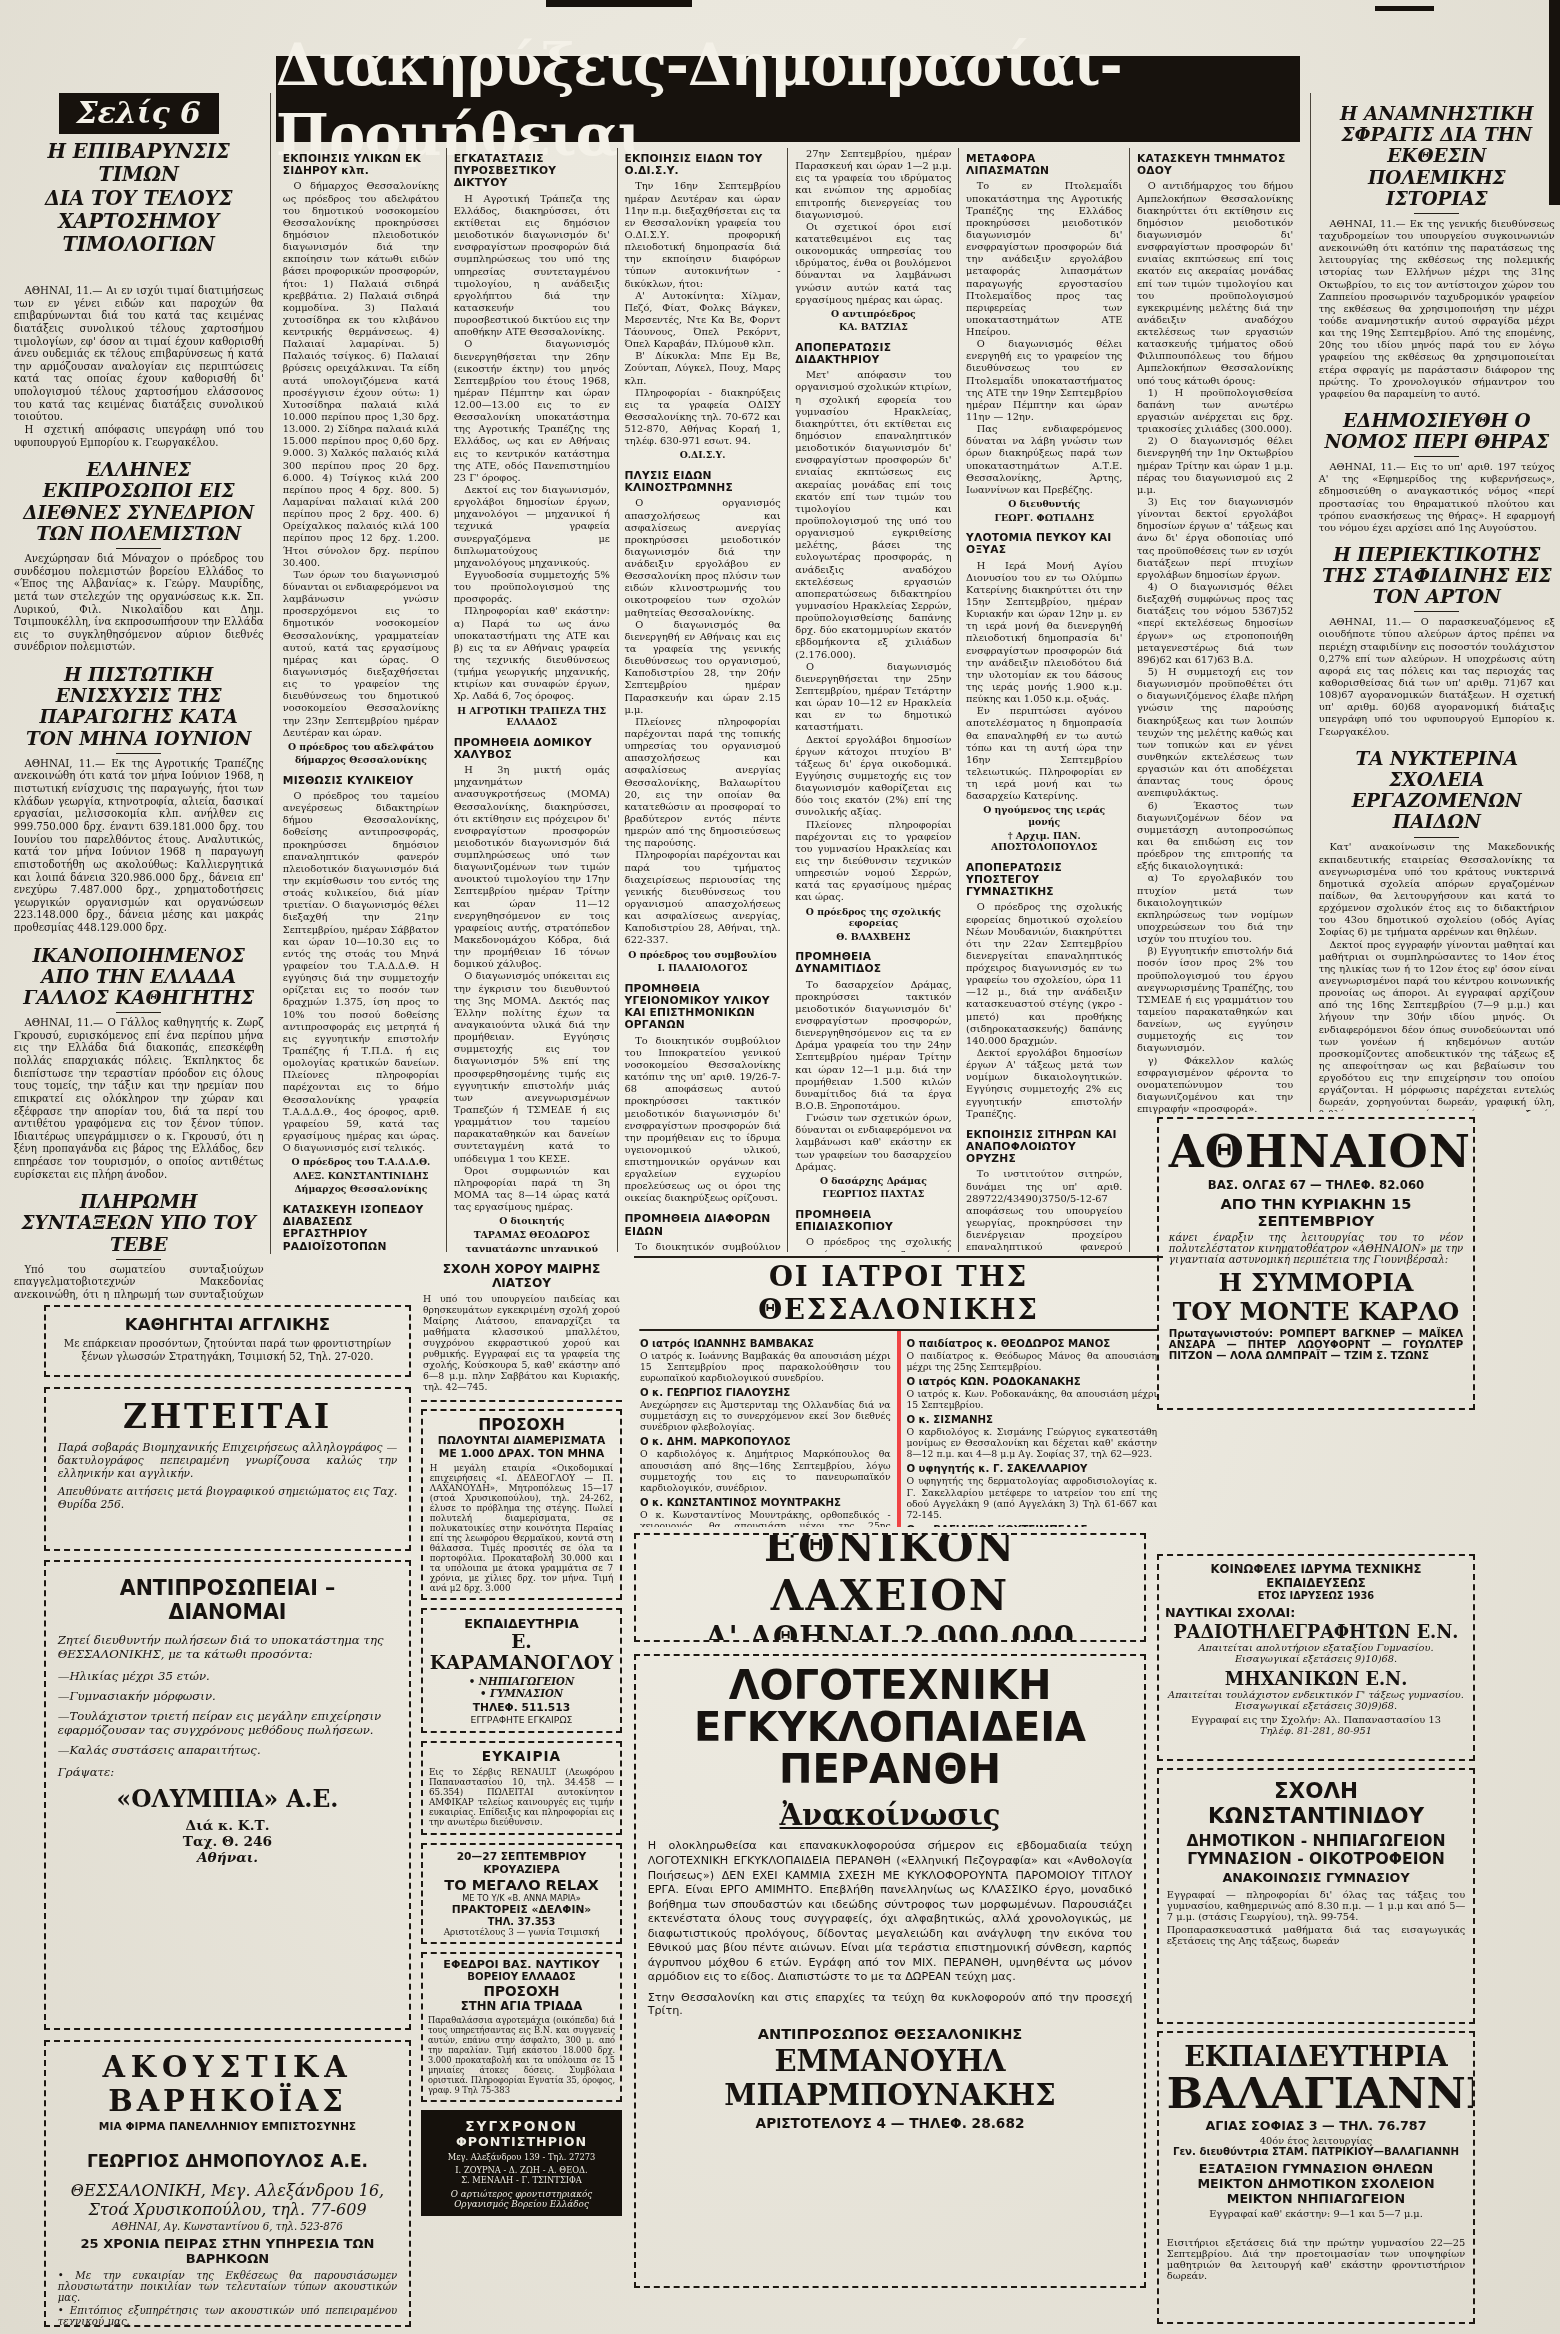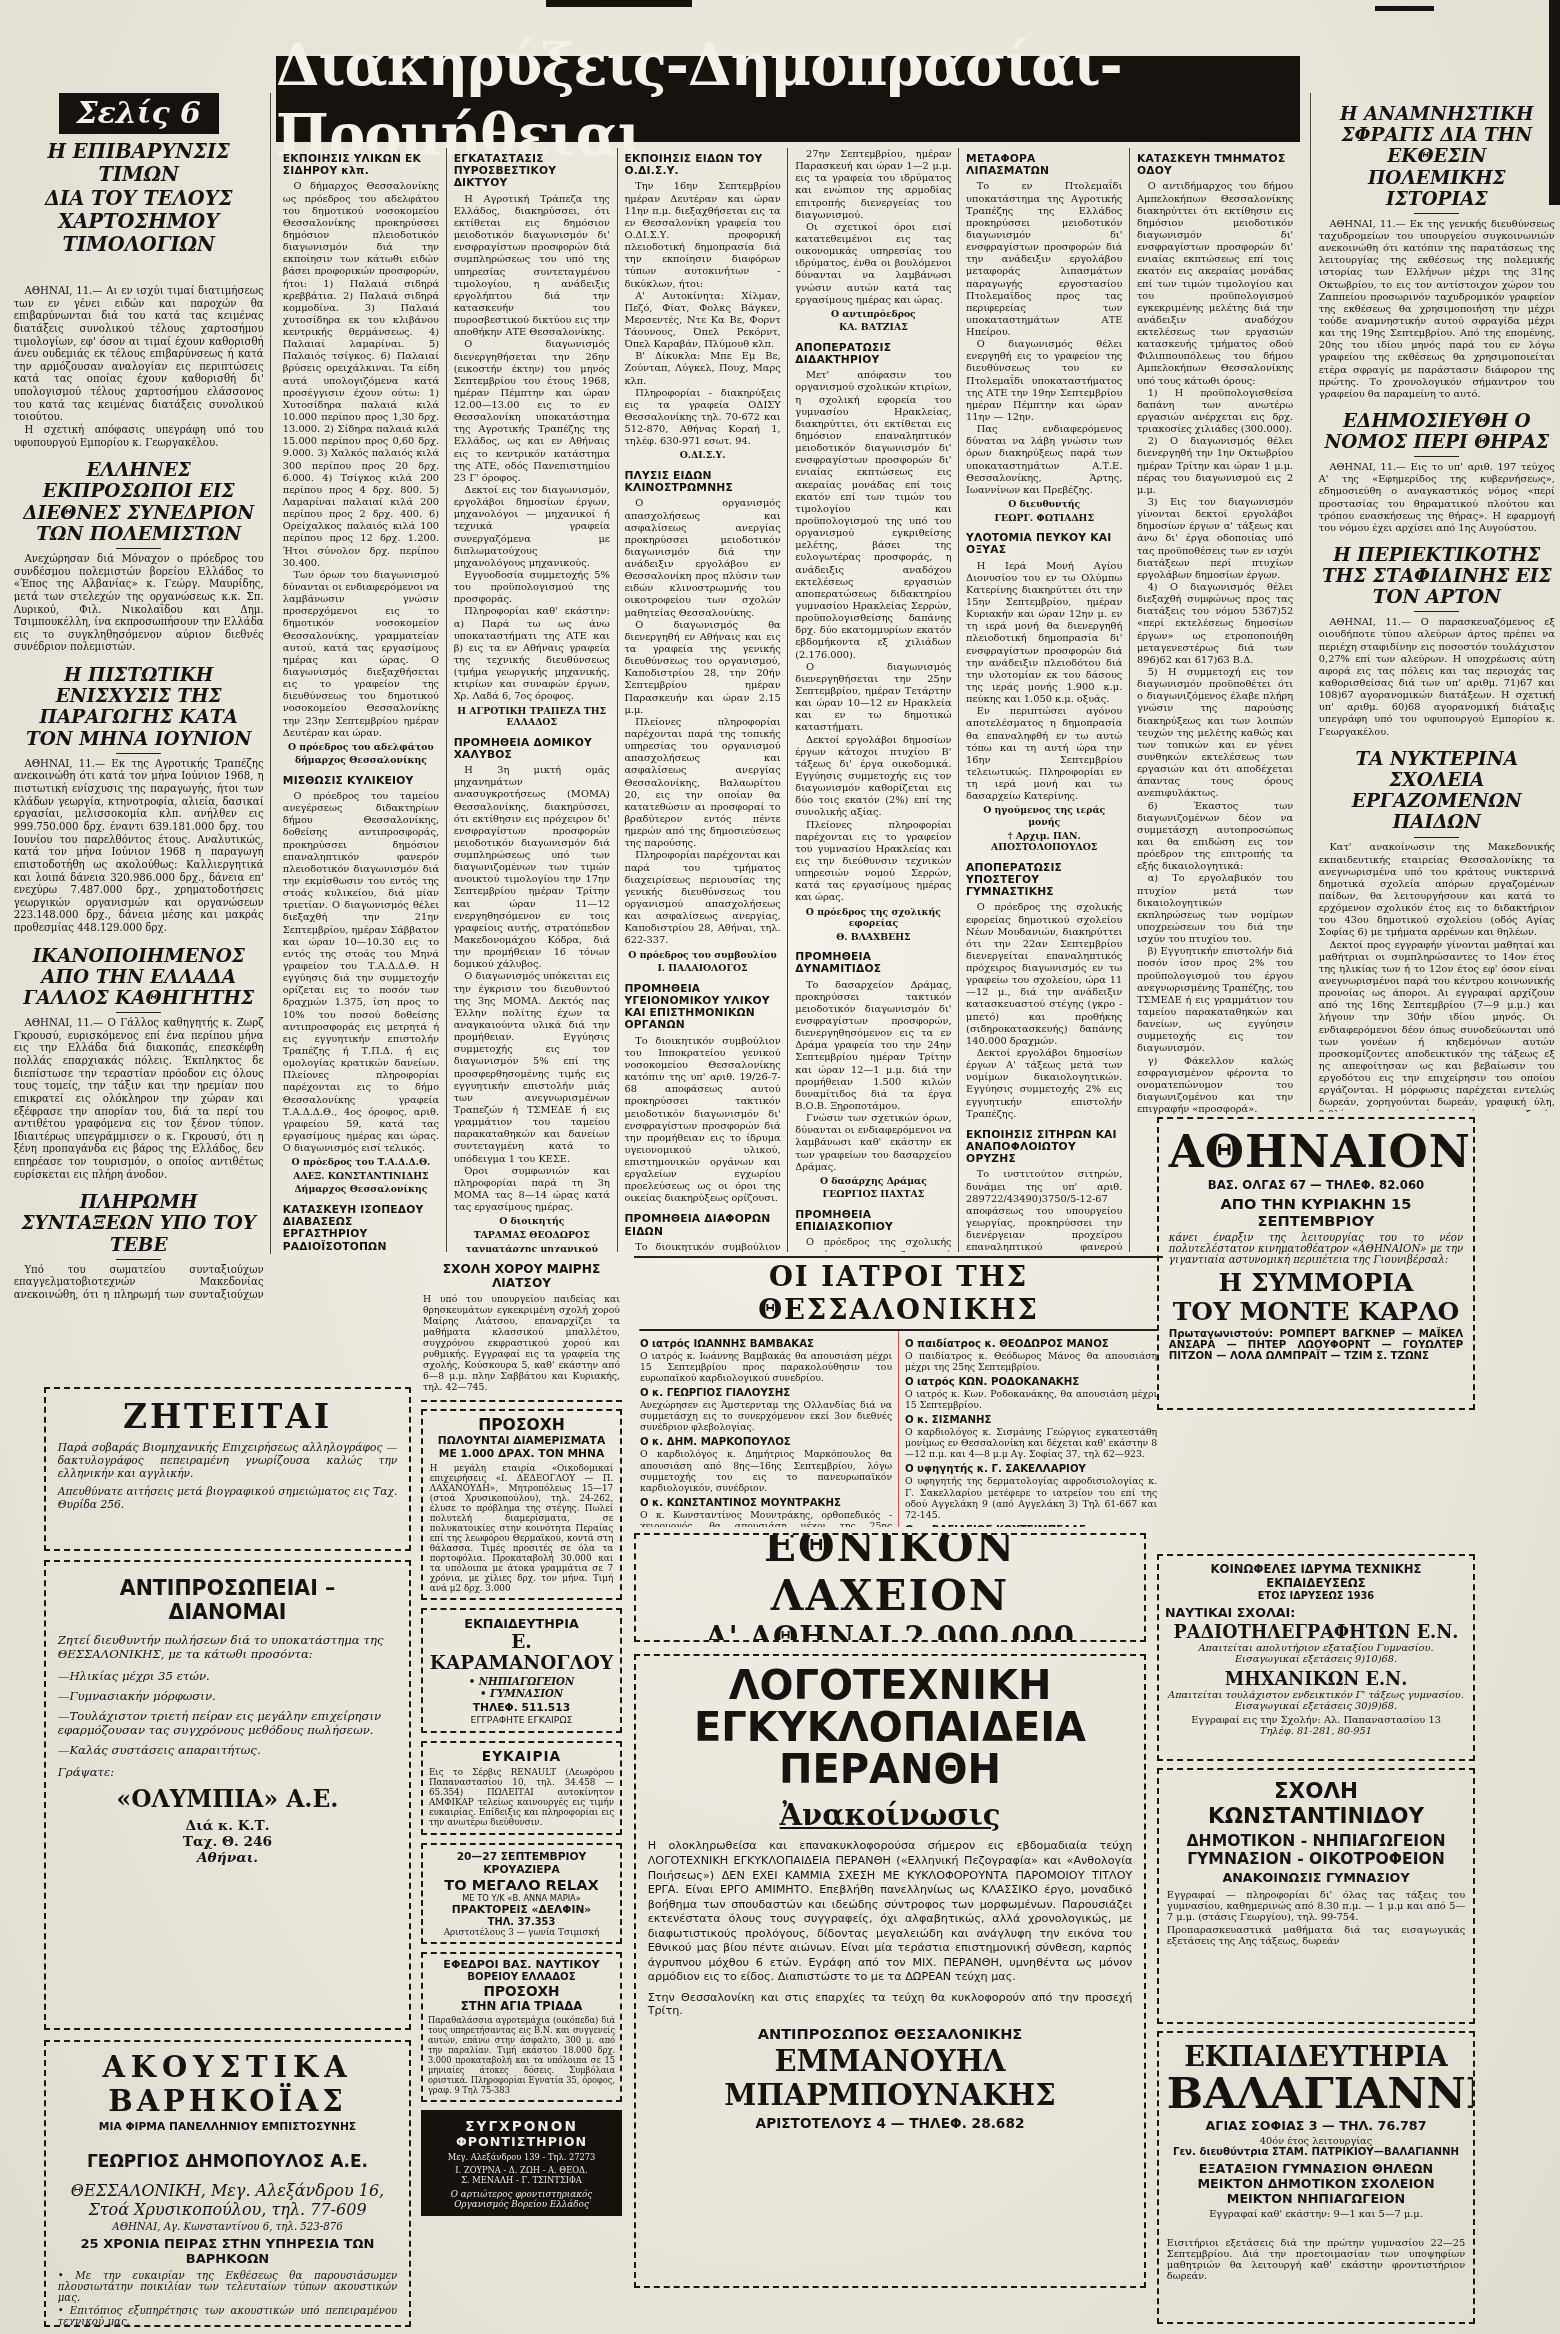--- a/index.html
+++ b/index.html
@@ -32,21 +32,21 @@
       display:flex;overflow:hidden;}
   .ccol{flex:1 1 0;padding:0 6.8px;border-right:1px solid #4a443a;overflow:hidden;}
   .ccol:last-child{border-right:none;}
   
   .doctors{position:absolute;left:634px;top:1256px;width:529px;height:269px;overflow:hidden;
       border-top:2px solid #241f18;}
   .doc-banner{font-weight:bold;font-size:28px;text-align:center;letter-spacing:2px;
       border-bottom:2px solid #241f18;padding:2px 0 2.9px;transform:scaleX(.98);}
   .doc-cols{display:flex;}
   .doc-col{flex:1;padding:2.9px 5.9px;overflow:hidden;}
-  .doc-col:first-child{border-right:1px solid #ef4444;}
+  .doc-col:first-child{border-right:4px solid #ef4444;}
   .doc h5{margin:3.9px 0 1px;font-size:10.2px;font-family:"DejaVu Sans",sans-serif;}
   .doc p{margin:0;font-size:9.3px;line-height:1.2;text-align:justify;}
   
   .adbox{border:2.9px dashed #1d1812;background:transparent;box-sizing:border-box;
       position:absolute;padding:7.8px 11.7px;overflow:hidden;text-align:center;}
   .adbox .small{font-size:10.7px;line-height:1.3;}
   .b{font-weight:bold;}
   .sans{font-family:"DejaVu Sans",sans-serif;}
   .blackad{background:#15110c;color:#efece2;}
   .vrule{position:absolute;width:1px;background:#4a443a;}
@@ -301,20 +301,24 @@
             <h5>Ο υφηγητής κ. Γ. ΣΑΚΕΛΛΑΡΙΟΥ</h5>
             <p>Ο υφηγητής της δερματολογίας αφροδισιολογίας κ. Γ. Σακελλαρίου μετέφερε το ιατρείον του επί της οδού Αγγελάκη 9 (από Αγγελάκη 3) Τηλ 61-667 και 72-145.</p>
           </div>
           <div class="doc">
             <h5>Ο κ. ΒΑΣΙΛΕΙΟΣ ΚΟΥΤΣΙΜΠΕΛΑΣ</h5>
           </div>
         </div>
     </div>
   </div>
 
+  <div class="adbox" style="left:44px;top:1305px;width:367px;height:72px;">
+    <div class="b sans" style="font-size:16.6px;">ΚΑΘΗΓΗΤΑΙ ΑΓΓΛΙΚΗΣ</div>
+    <div class="small" style="font-size:10.2px;margin-top:2.9px;">Με επάρκειαν προσόντων, ζητούνται παρά των φροντιστηρίων ξένων γλωσσών Στρατηγάκη, Τσιμισκή 52, Τηλ. 27-020.</div>
+  </div>
 
   <div class="adbox" style="left:44px;top:1387px;width:367px;height:164px;">
     <div class="b" style="font-size:33px;letter-spacing:2.9px;">ΖΗΤΕΙΤΑΙ</div>
     <div style="font-size:10.7px;font-style:italic;text-align:justify;margin-top:4.9px;">Παρά σοβαράς Βιομηχανικής Επιχειρήσεως αλληλογράφος — δακτυλογράφος πεπειραμένη γνωρίζουσα καλώς την ελληνικήν και αγγλικήν.</div>
     <div style="font-size:10.7px;font-style:italic;text-align:justify;margin-top:4.9px;">Απευθύνατε αιτήσεις μετά βιογραφικού σημειώματος εις Ταχ. Θυρίδα 256.</div>
   </div>
 
   <div class="adbox" style="left:44px;top:1560px;width:367px;height:470px;text-align:left;">
     <div class="b sans" style="font-size:20.5px;text-align:center;margin-top:5.9px;">ΑΝΤΙΠΡΟΣΩΠΕΙΑΙ – ΔΙΑΝΟΜΑΙ</div>
     <div style="font-size:11.7px;font-style:italic;margin-top:9.8px;">Ζητεί διευθυντήν πωλήσεων διά το υποκατάστημα της ΘΕΣΣΑΛΟΝΙΚΗΣ, με τα κάτωθι προσόντα:</div>

